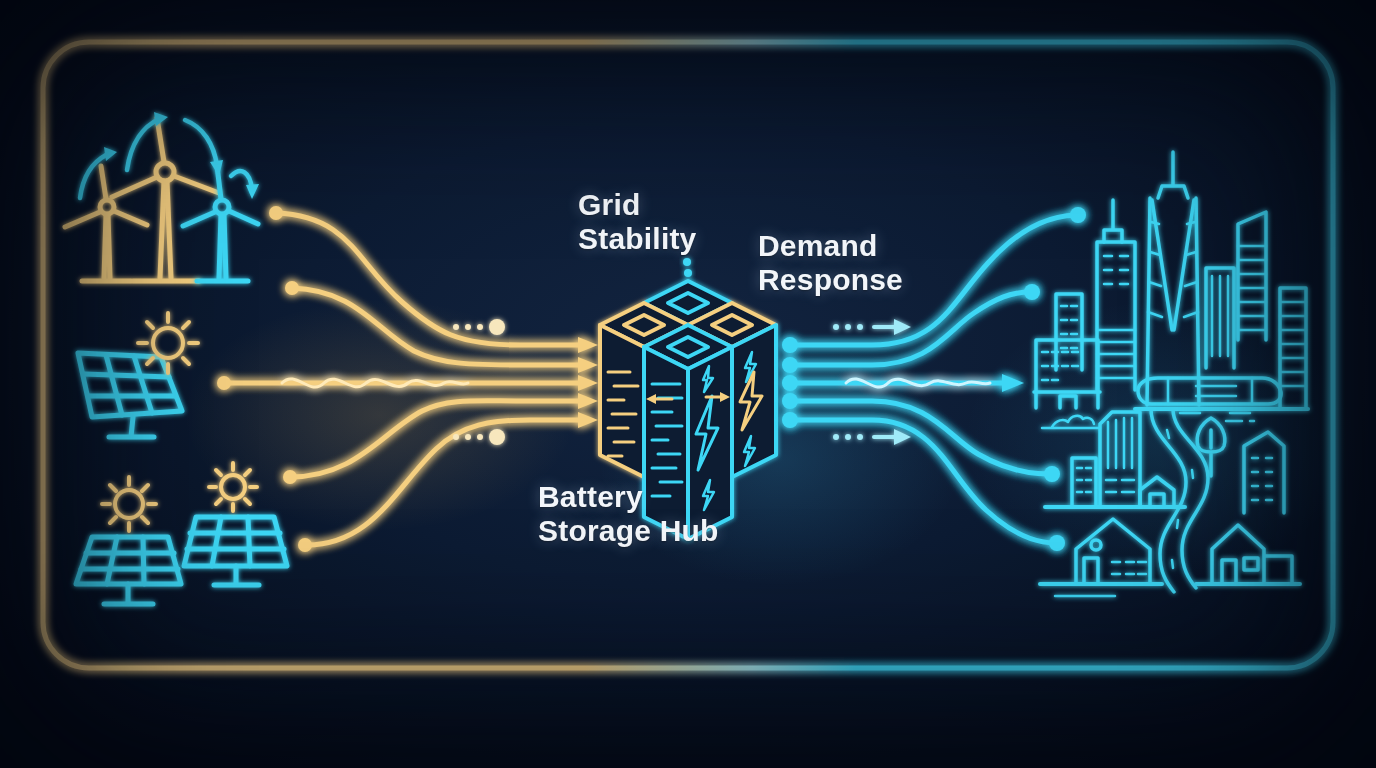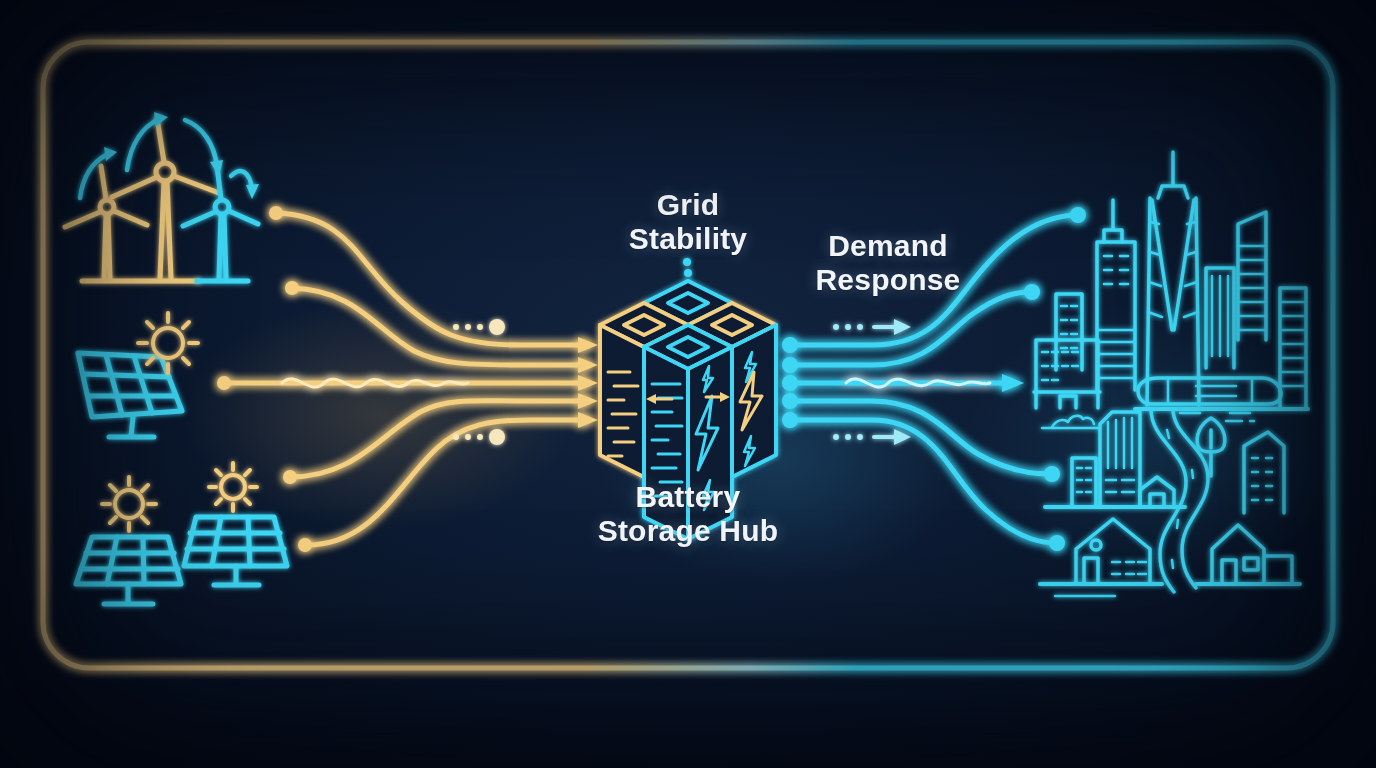--- a/index.html
+++ b/index.html
@@ -16,21 +16,21 @@
   .haze{position:absolute;pointer-events:none;}
   .haze.amber{left:100px;top:250px;width:560px;height:330px;
     background:radial-gradient(closest-side, rgba(255,195,90,0.16), rgba(255,195,90,0) 70%);}
   .haze.cyanC{left:520px;top:280px;width:520px;height:360px;
     background:radial-gradient(closest-side, rgba(64,205,255,0.15), rgba(64,205,255,0) 70%);}
   .haze.cyanR{left:880px;top:240px;width:560px;height:400px;
     background:radial-gradient(closest-side, rgba(64,205,255,0.12), rgba(64,205,255,0) 70%);}
   svg{position:absolute;left:0;top:0;}
   .label{
     position:absolute;color:#f3f6fa;font-weight:bold;font-size:30px;line-height:1.12;
-    text-align:center;white-space:pre-line;letter-spacing:.2px;
+    text-align:left;white-space:pre-line;letter-spacing:.2px;
     text-shadow:0 0 14px rgba(190,225,255,.33), 0 1px 2px rgba(0,0,0,.45);
   }
   #lbl-energy{left:346px;top:229px;width:250px;}
   #lbl-grid{left:578px;top:188px;width:220px;}
   #lbl-demand{left:758px;top:229px;width:260px;}
   #lbl-hub{left:538px;top:480px;width:300px;}
 </style>
 </head>
 <body>
 

